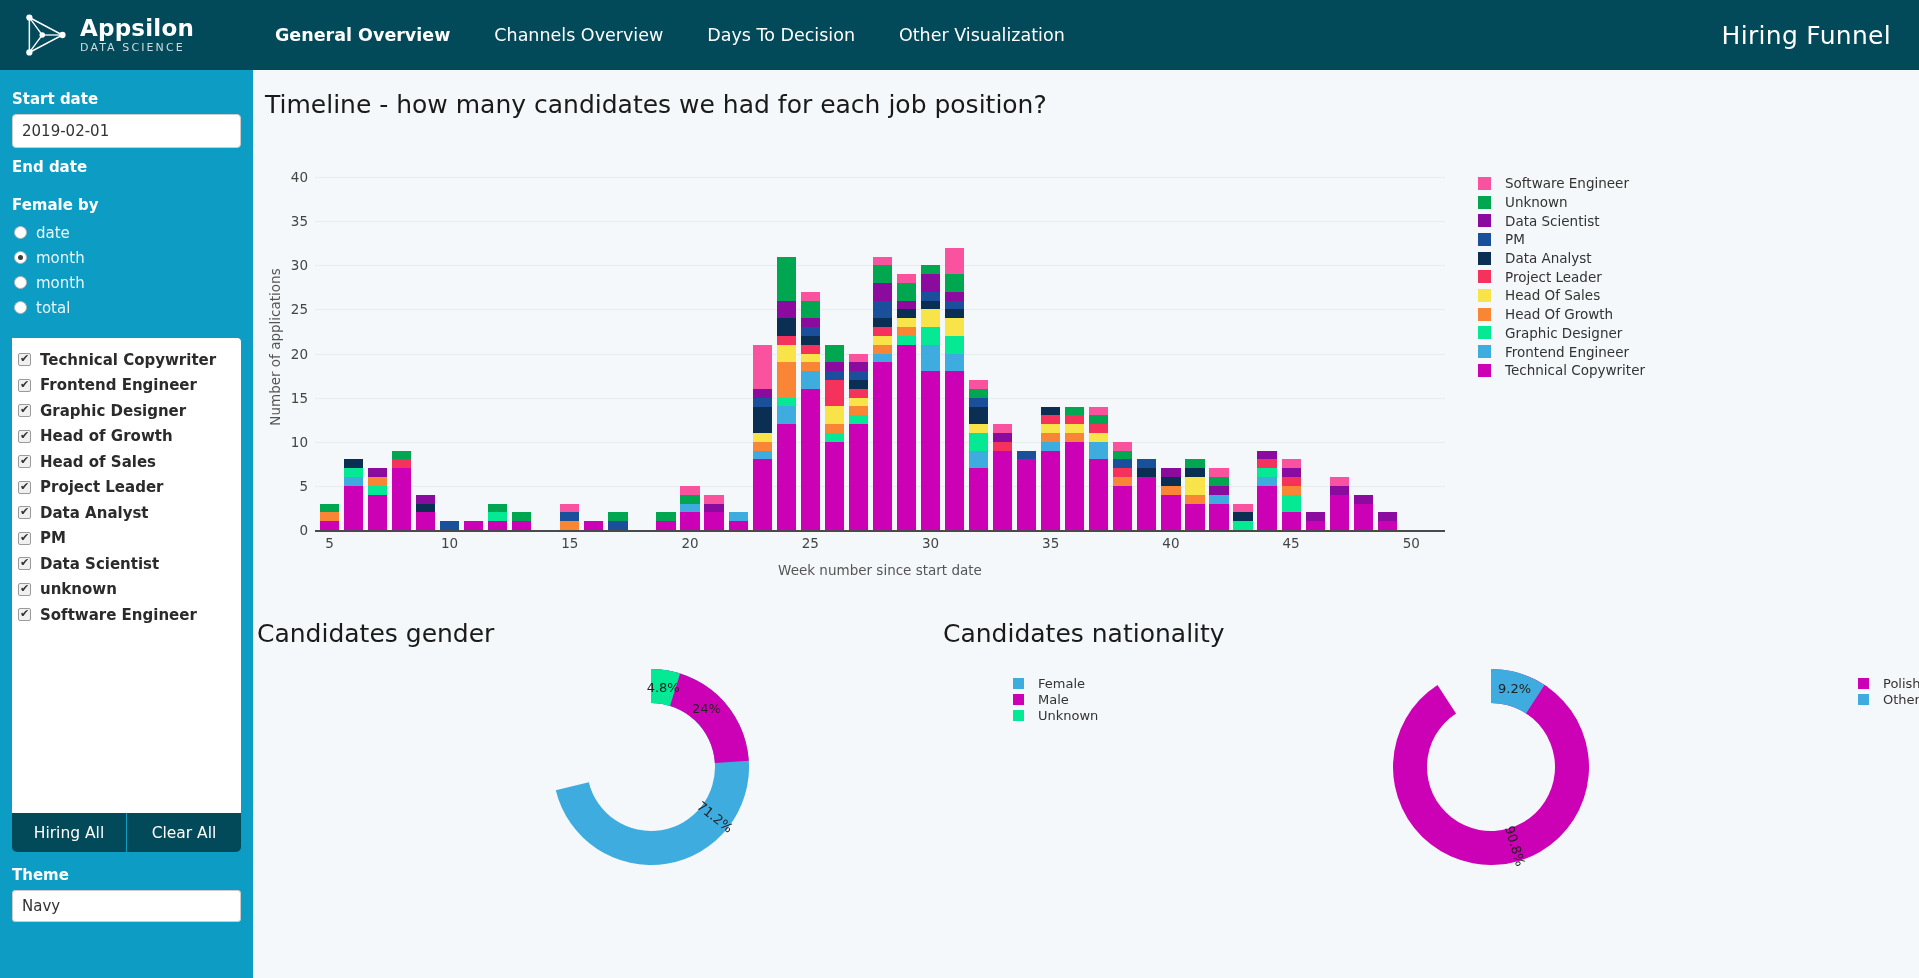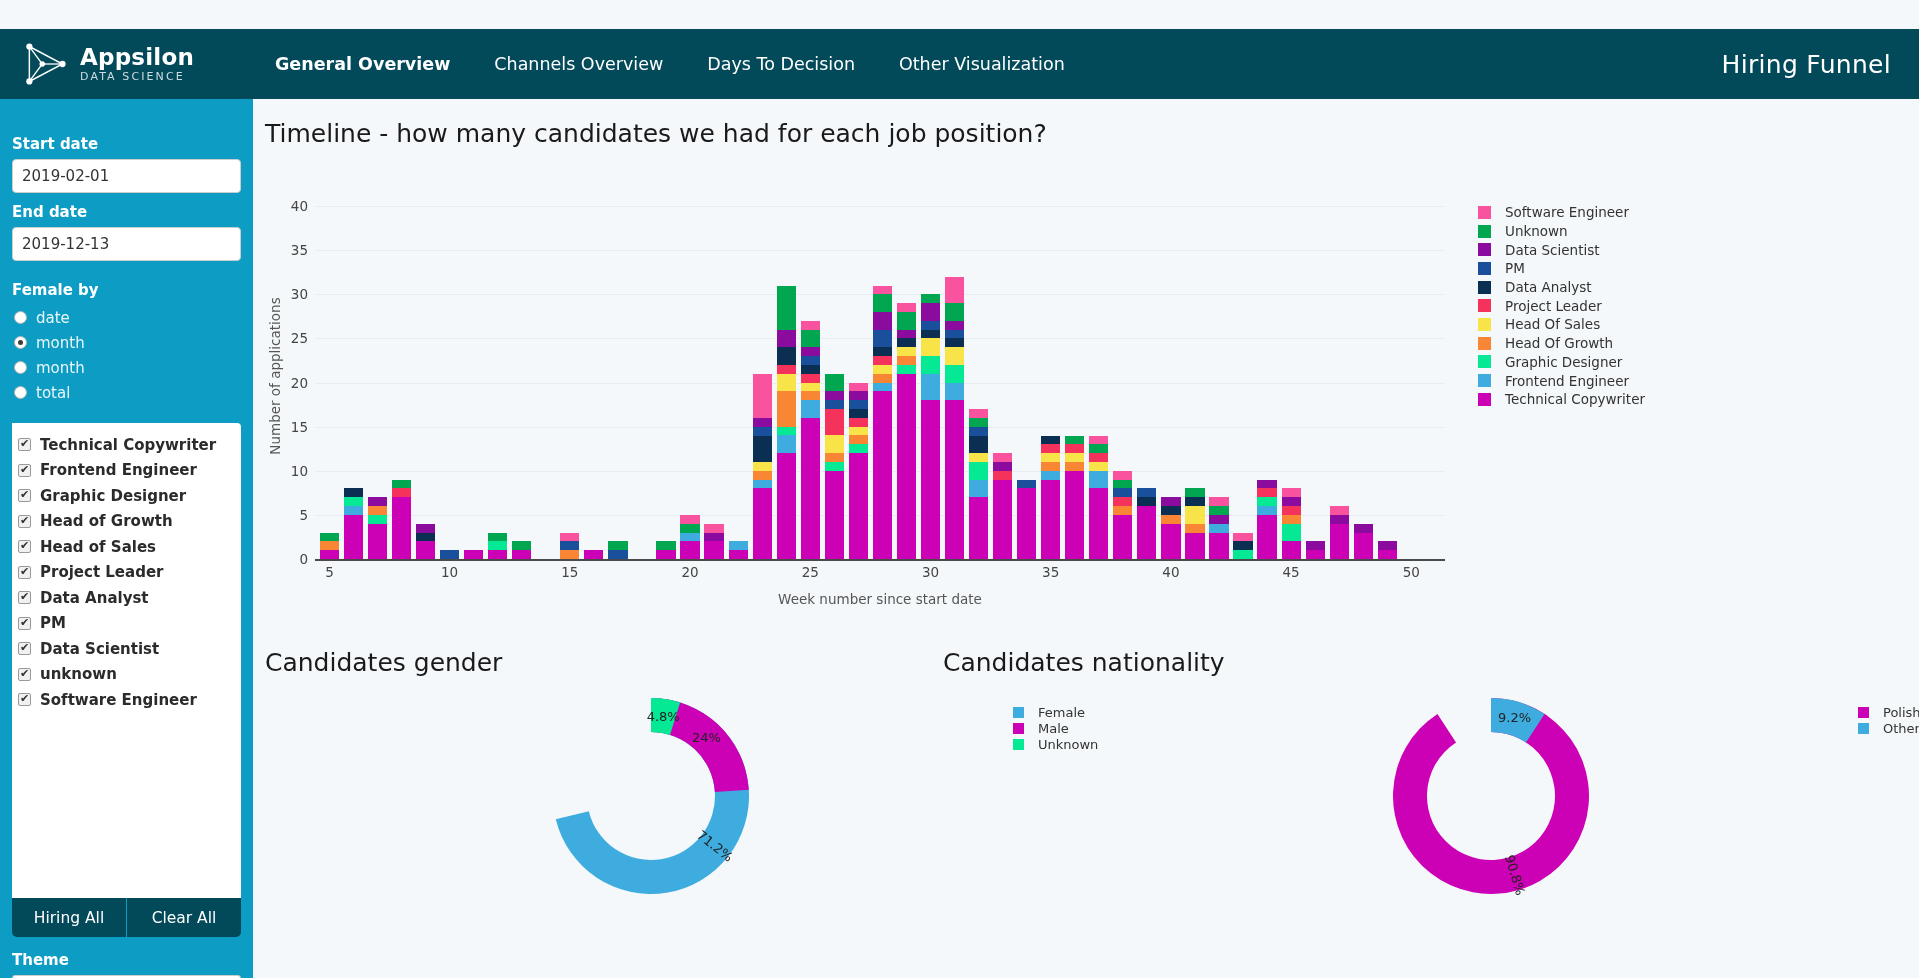--- a/index.html
+++ b/index.html
@@ -9,21 +9,20 @@
     background: #f4f8fa;
     overflow: hidden;
   }
 
   
   #navbar {
     height: 70px; width: 100%;
     background: #024959;
     display: flex; align-items: center;
     position: relative;
-    margin-top: 29px;
   }
   #brand { display: flex; align-items: center; padding-left: 22px; width: 253px; }
   #brand-logo { width: 46px; height: 46px; margin-right: 12px; flex: 0 0 auto; }
   #brand-text { line-height: 1.05; }
   #brand-name {
     color: #ffffff; font-size: 23px; font-weight: bold; letter-spacing: 0.2px;
   }
   #brand-sub {
     color: #cfdde2; font-size: 11px; letter-spacing: 2.1px; margin-top: 2px;
   }
@@ -37,21 +36,21 @@
     position: absolute; right: 28px; top: 50%; transform: translateY(-50%);
     color: #ffffff; font-size: 25px; letter-spacing: 0.3px;
   }
 
   
   #body-wrap { display: flex; height: 908px; width: 100%; }
 
   
   #sidebar {
     width: 253px; flex: 0 0 253px; background: #0d9dc4;
-    padding: 26px 12px 0 12px; height: 908px; position: relative;
+    padding: 10px 12px 0 12px; height: 908px; position: relative;
   }
   .side-label {
     color: #ffffff; font-weight: bold; font-size: 15px;
     margin-top: 10px; margin-bottom: 6px;
   }
   .date-input {
     width: 100%; height: 34px; background: #ffffff; border: 1px solid #ccc;
     border-radius: 4px; padding: 0 9px; font-size: 15px; color: #333;
     font-family: "DejaVu Sans", sans-serif; display: flex; align-items: center;
   }
@@ -202,21 +201,20 @@
   <div id="app-title">Hiring Funnel</div>
 </div>
 
 <div id="body-wrap">
 
   <div id="sidebar">
     <div class="side-label">Start date</div>
     <div class="date-input">2019-02-01</div>
 
     <div class="side-label">End date</div>
-    <div class="date-input">2019-12-13</div>
 
     <div class="side-label" id="group-by-label">Female by</div>
     <div>
       <div class="radio-row">
         <span class="radio-dot"></span>
         <span class="radio-label">date</span>
       </div>
       <div class="radio-row">
         <span class="radio-dot checked"></span>
         <span class="radio-label">month</span>
@@ -663,21 +661,21 @@
             <span class="leg-text">Frontend Engineer</span>
           </div>
           <div class="leg-row">
             <span class="leg-swatch" style="background: rgb(204, 0, 180);"></span>
             <span class="leg-text">Technical Copywriter</span>
           </div>
         </div>
     </div>
 
     <div id="donut-section">
-      <div class="donut-heading" style="left:12px; top:0px;">Candidates gender</div>
+      <div class="donut-heading" style="left:4px; top:0px;">Candidates gender</div>
       <div class="donut-wrap" id="gender-donut-wrap" style="left: 300px; top: 50px; width: 196px; height: 196px; position: absolute;"><svg width="196" height="196">
             <path d="M 98 0 A 98 98 0 1 1 2.780090174361945 121.17690170832498 L 35.81556909346086 113.13593580951834 A 64 64 0 1 0 98 34 Z" fill="#3eacdf"></path>
             <path d="M 98 0 A 98 98 0 0 1 195.8066193859706 91.84652908612728 L 161.8737106194094 93.98140675012394 A 64 64 0 0 0 98 34 Z" fill="#cc00b4"></path>
             <path d="M 98 0 A 98 98 0 0 1 127.11007499454942 4.423274614828998 L 117.01066122093023 36.88866913621485 A 64 64 0 0 0 98 34 Z" fill="#05e894"></path>
           </svg><div class="pct-label" style="left: 161.689px; top: 148.047px; transform: translate(-50%, -50%) rotate(38.16deg);">71.2%</div><div class="pct-label" style="left: 153.448px; top: 38.9535px; transform: translate(-50%, -50%) rotate(0deg);">24%</div><div class="pct-label" style="left: 110.168px; top: 17.9192px; transform: translate(-50%, -50%) rotate(0deg);">4.8%</div></div>
       <div class="donut-legend" id="gender-legend" style="left:760px; top:57px;">
           <div class="dleg-row">
             <span class="dleg-sw" style="background: rgb(62, 172, 223);"></span>
             <span class="dleg-tx">Female</span>
           </div>

